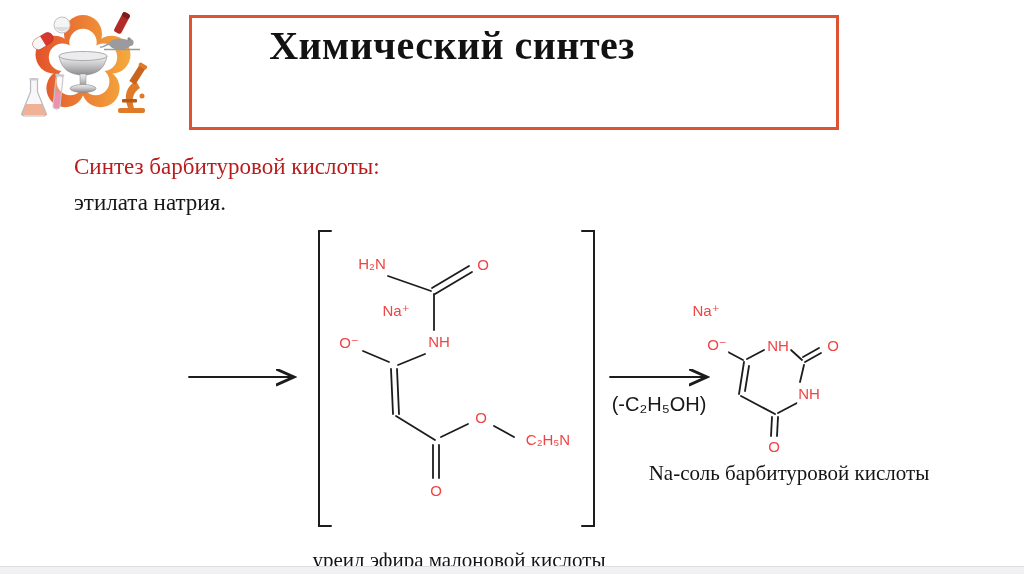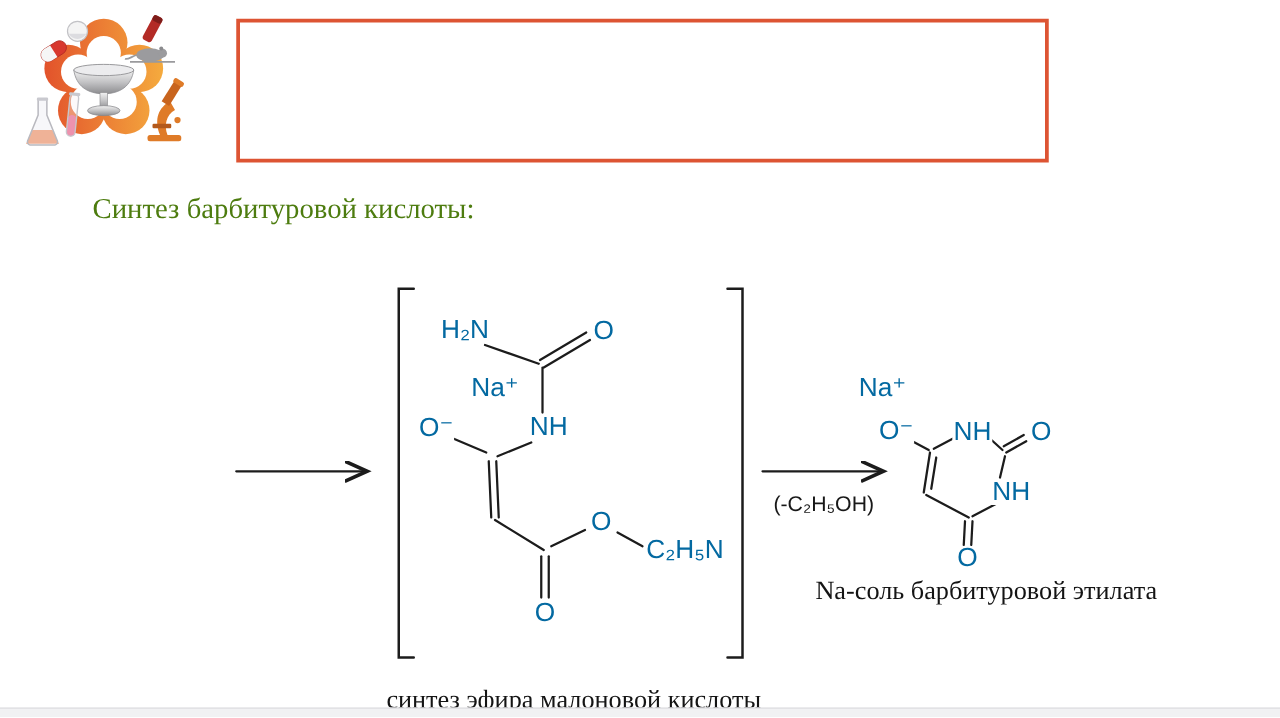--- a/index.html
+++ b/index.html
@@ -21,38 +21,38 @@
     border:3px solid #dd5433;background:#ffffff;
   }
   .title-text{
     position:absolute;left:189px;top:22px;width:526px;
     text-align:center;font-weight:bold;font-size:40px;line-height:48px;
     color:#121212;letter-spacing:0.5px;
   }
   
   .body-heading{
     position:absolute;left:74px;top:152px;width:900px;
-    font-size:23px;line-height:30px;color:#4d7c0f;
+    font-size:23px;line-height:30px;color:#b91c1c;
   }
   .body-par{
     position:absolute;left:74px;top:188px;width:900px;
     font-size:23px;line-height:29px;color:#161616;
   }
   
   .scheme-svg{position:absolute;left:0;top:0;width:1024px;height:574px;}
   .atom{
     position:absolute;transform:translate(-50%,-50%);
     font-family:"Liberation Sans","DejaVu Sans",sans-serif;
-    font-size:21px;color:#0369a1;white-space:nowrap;background:#fff;
+    font-size:15px;color:#ef4444;white-space:nowrap;background:#fff;
     padding:0 1px;line-height:20px;
   }
   .loss-label{
     position:absolute;transform:translate(-50%,-50%);
     font-family:"Liberation Sans","DejaVu Sans",sans-serif;
-    font-size:17px;color:#181818;white-space:nowrap;
+    font-size:20px;color:#181818;white-space:nowrap;
   }
   .caption{
     position:absolute;transform:translate(-50%,-50%);
     font-size:21px;color:#141414;white-space:nowrap;
   }
 </style>
 </head>
 <body>
 
 <div class="slide">
@@ -138,24 +138,26 @@
         <rect x="-3.5" y="-12" width="7" height="19" fill="#c8641e"></rect>
         <rect x="-4.5" y="-15" width="9" height="4" rx="1.5" fill="#df7b28"></rect>
       </g>
       <rect x="116" y="95" width="15" height="3.5" rx="1" fill="#b3591b"></rect>
       <circle cx="136" cy="92" r="2.5" fill="#df7b28"></circle>
     </g>
   </svg>
 
   <div class="title-box"></div>
   <div class="title-text">
+    <div>Химический синтез</div>
   </div>
 
   <div class="body-heading">Синтез барбитуровой кислоты:</div>
   <div class="body-par">
+    <div>этилата натрия.</div>
   </div>
 
   <svg class="scheme-svg" viewBox="0 0 1024 574">
     <defs>
       <marker id="ah" markerWidth="12" markerHeight="10" refX="9" refY="4.5" orient="auto">
         <path d="M0,0 L10,4.5 L0,9" fill="none" stroke="#1c1c1c" stroke-width="1.6"></path>
       </marker>
     </defs>
     <g stroke="#1c1c1c" stroke-width="1.8" fill="none" stroke-linecap="round">
 
@@ -209,17 +211,17 @@
   <span class="atom" style="left:436px;top:491px;">O</span>
 
   <span class="atom" style="left:706px;top:311px;background:transparent;">Na⁺</span>
   <span class="atom" style="left:717px;top:345px;">O⁻</span>
   <span class="atom" style="left:778px;top:346px;">NH</span>
   <span class="atom" style="left:833px;top:346px;">O</span>
   <span class="atom" style="left:809px;top:394px;">NH</span>
   <span class="atom" style="left:774px;top:447px;">O</span>
 
   <span class="loss-label" style="left:659px;top:404px;">(-C₂H₅OH)</span>
-  <span class="caption" style="left:459px;top:560px;">синтез эфира малоновой кислоты</span>
-  <span class="caption" style="left:789px;top:473px;">Na-соль барбитуровой этилата</span>
+  <span class="caption" style="left:459px;top:560px;">уреид эфира малоновой кислоты</span>
+  <span class="caption" style="left:789px;top:473px;">Na-соль барбитуровой кислоты</span>
 
   <div class="bottom-strip"></div>
 </div>
 
 </body></html>

